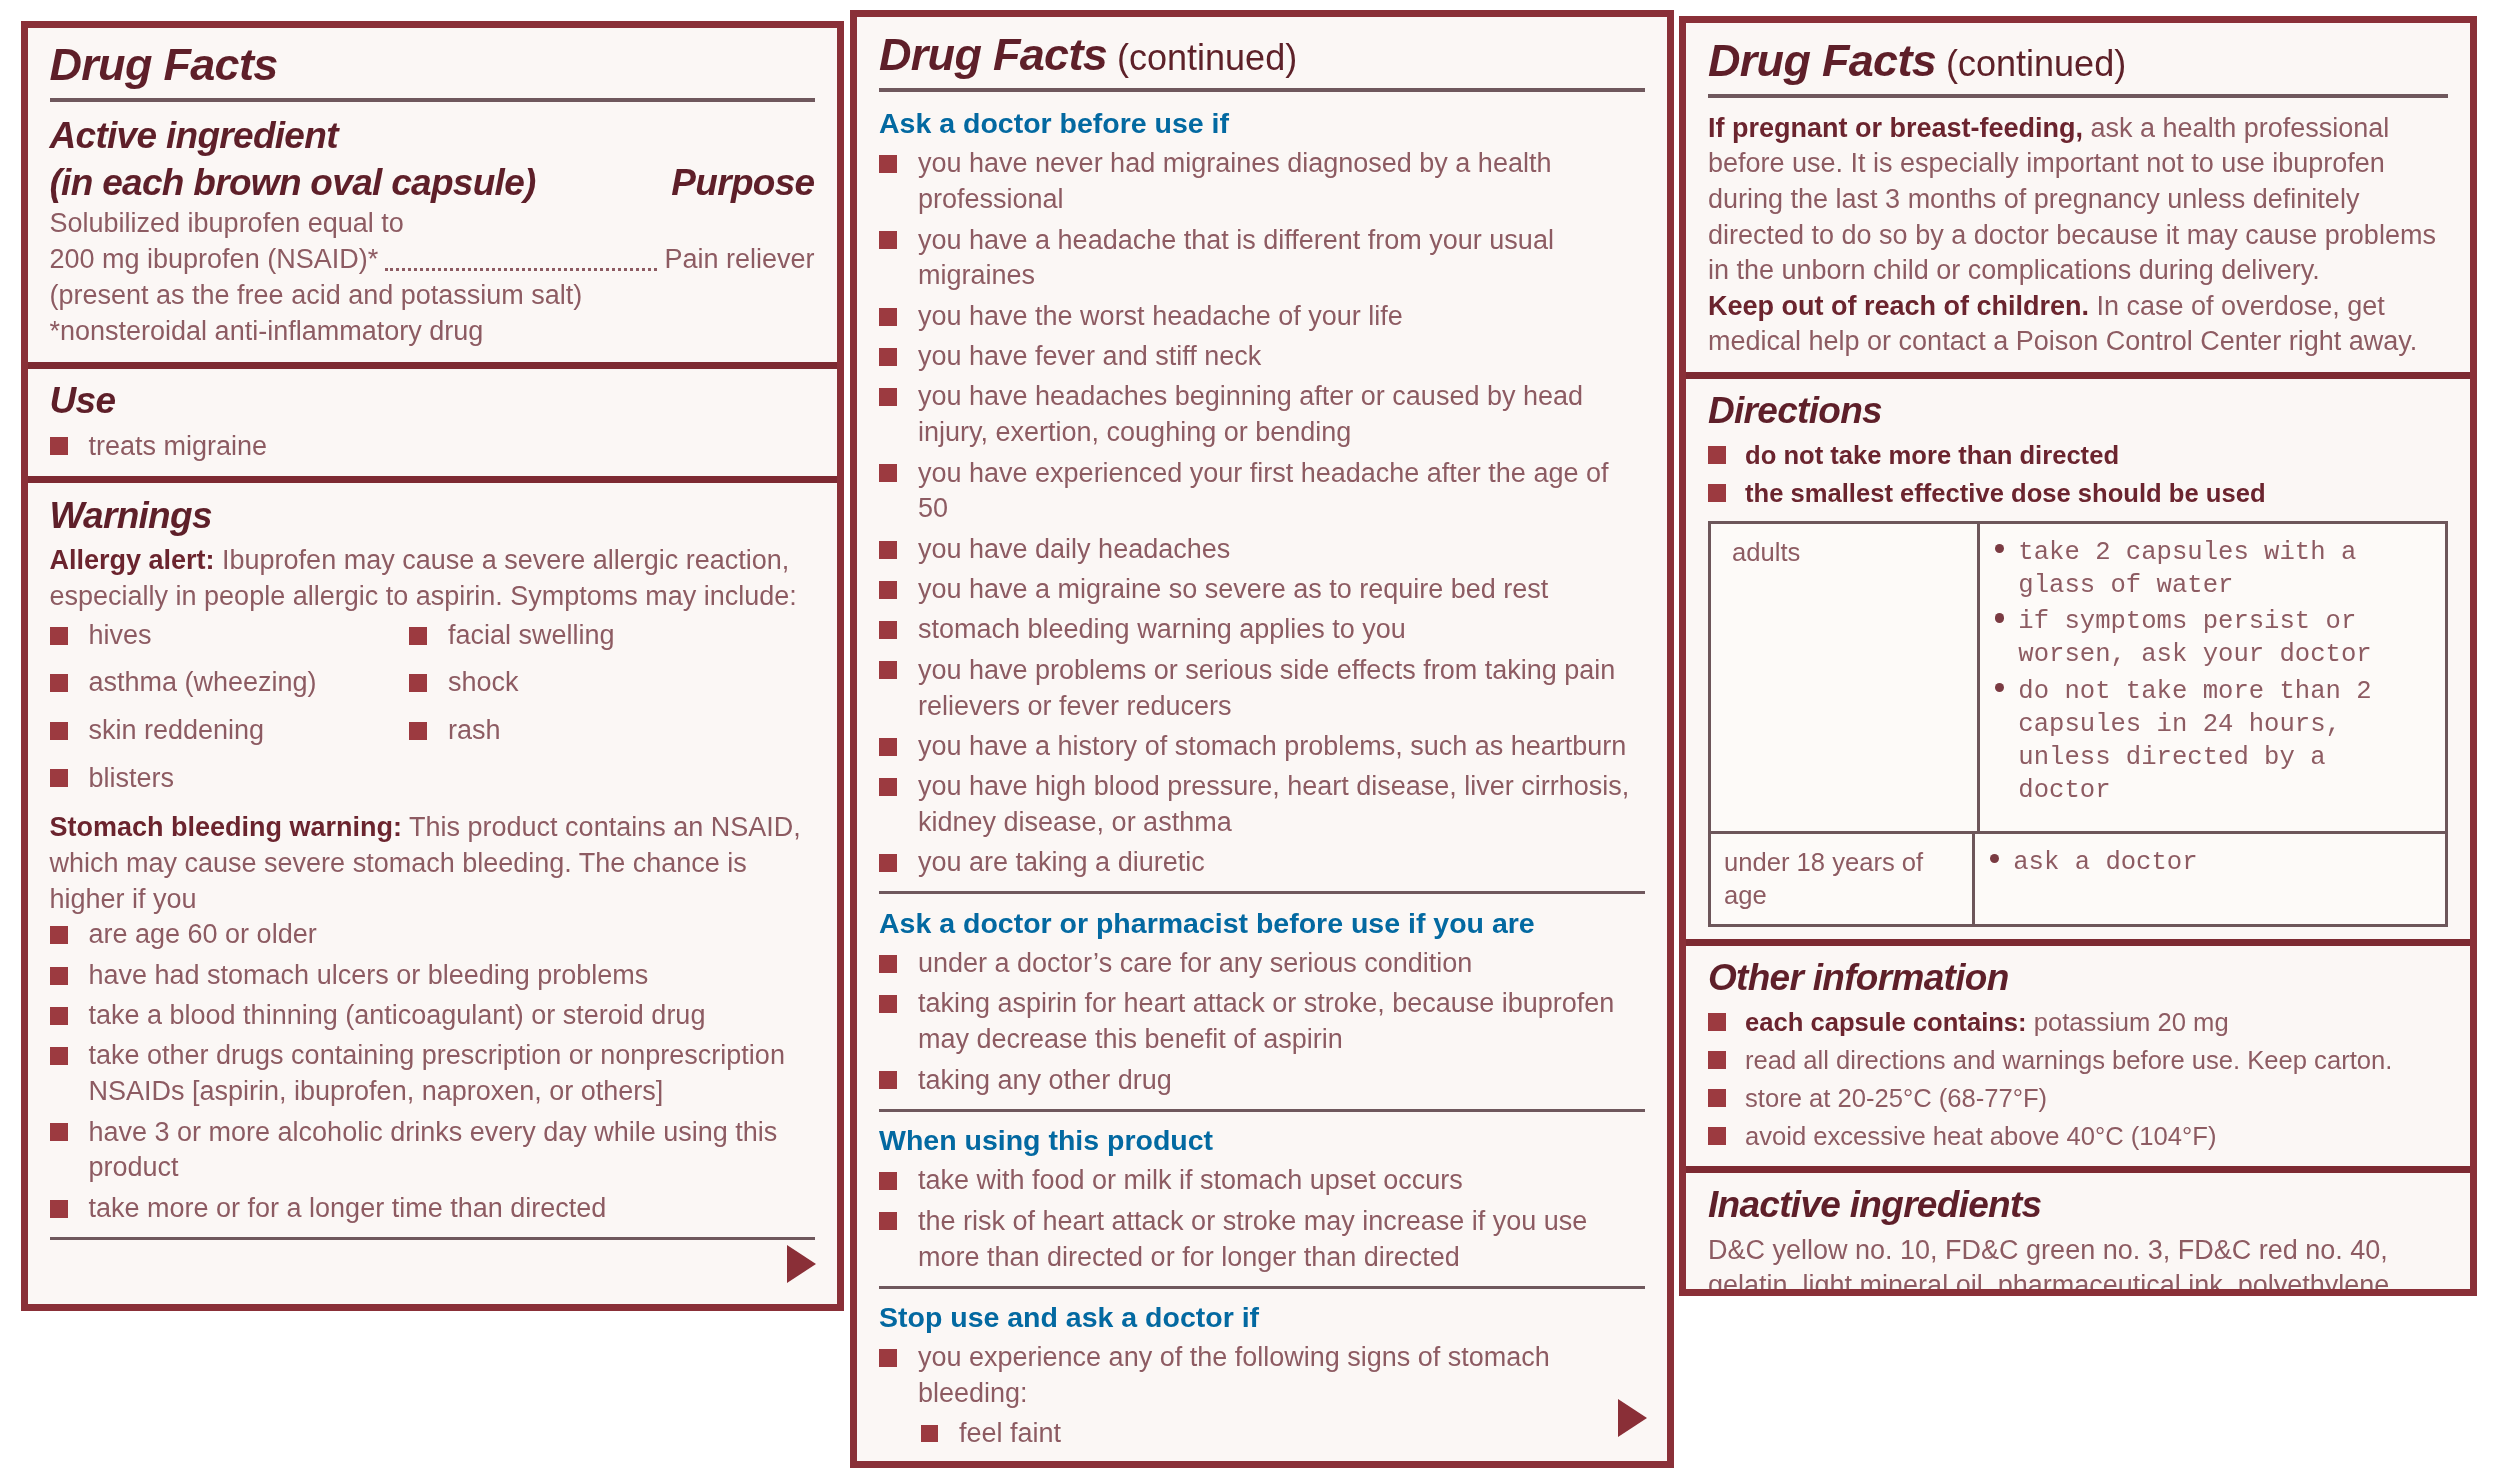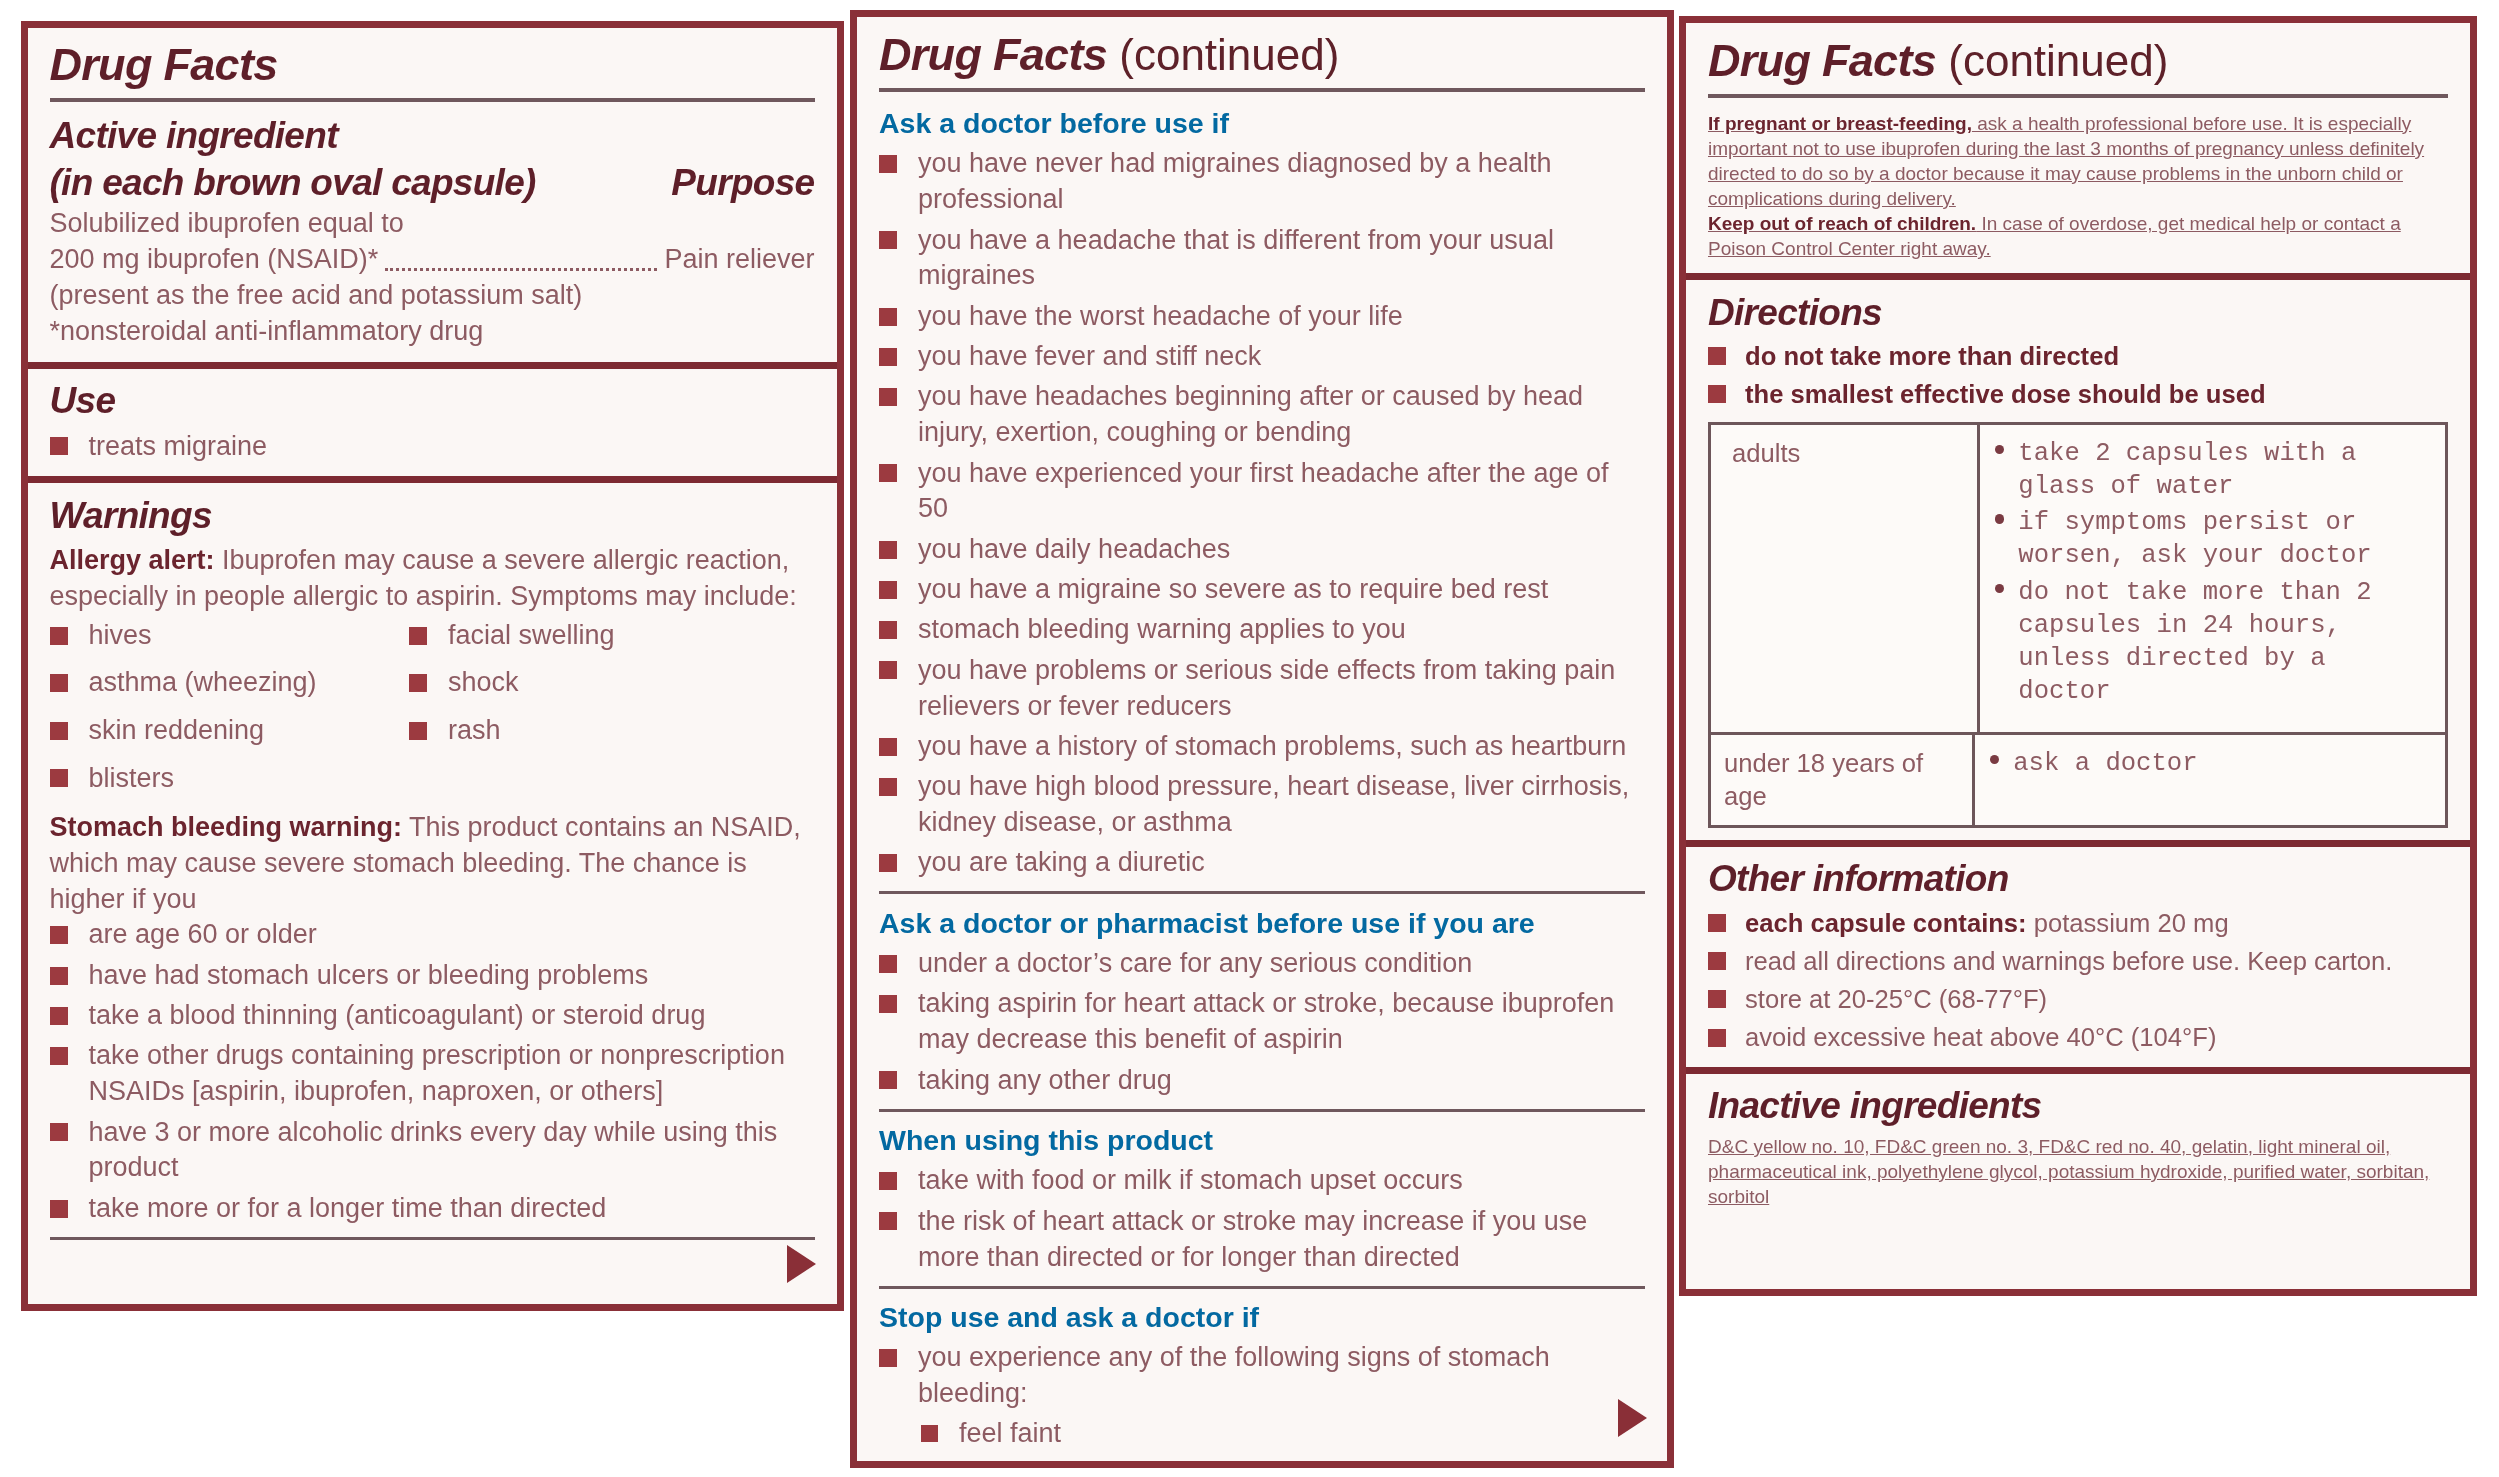--- a/index.html
+++ b/index.html
@@ -5,21 +5,21 @@
   html,body{margin:0;padding:0;background:#ffffff;}
   #canvas{position:relative;width:2500px;height:1477px;background:#ffffff;overflow:hidden;
           font-family:"Liberation Sans","DejaVu Sans",sans-serif;color:#8d5b62;}
   .panel{position:absolute;background:#fbf7f5;border:7.3px solid #8a3038;box-sizing:border-box;
          padding:11.7px 22px 14.6px 22px;overflow:hidden;}
   #panel-left{left:20.5px;top:20.5px;width:823px;height:1290px;}
   #panel-mid{left:850px;top:10.2px;width:824px;height:1458px;}
   #panel-right{left:1679px;top:16px;width:798px;height:1280px;}
 
   .ptitle{font-size:45px;font-weight:bold;font-style:italic;color:#5e1f29;letter-spacing:-0.7px;line-height:1.15;}
-  .ptitle .cont{font-weight:normal;font-style:normal;font-size:44px;letter-spacing:0;color:#5e2129;}
+  .ptitle .cont{font-weight:normal;font-style:normal;font-size:36px;letter-spacing:0;color:#5e2129;}
   .title-rule{border:none;border-top:4.4px solid #6f585d;margin:7.3px 0 13px 0;}
 
   .sec-head{font-size:37px;font-weight:bold;font-style:italic;color:#5e1f29;letter-spacing:-0.7px;
             margin:2.9px 0 5.8px 0;line-height:1.15;}
   .sub-head{font-size:28.5px;font-weight:bold;color:#0369a1;margin:4.4px 0 4.4px 0;line-height:1.3;}
   .body-txt{font-size:27px;line-height:1.33;}
   .lead{font-weight:bold;color:#6b242e;}
 
   .rule-major{border:none;border-top:7.3px solid #7d2a32;margin:11.7px -22px 11.7px -22px;}
   .rule-minor{border:none;border-top:3.7px solid #6f585d;margin:10.2px 0 10.2px 0;}
@@ -51,21 +51,21 @@
   #row-under18{min-height:76px;}
 
   .arrow-wrap{position:absolute;right:20.5px;}
   #arrow-left-panel{bottom:19px;}
   #arrow-mid-panel{bottom:22px;}
   .arrow{width:0;height:0;border-top:19px solid transparent;border-bottom:19px solid transparent;
          border-left:29px solid #8a2f37;display:inline-block;}
 
   .tight{margin-bottom:1.5px;}
   .mid-body li{font-size:28px;}
-  .right-body{font-size:19px;line-height:1.32;text-decoration:underline;}
+  .right-body{font-size:27px;line-height:1.32;}
   ul.rlist li{font-size:25.6px;line-height:1.32;padding-left:37px;}
   ul.rlist .sq{top:7.3px;}
 </style>
 </head>
 <body>
 
 <div id="canvas">
 
   <section class="panel" id="panel-left">
     <div class="ptitle">Drug Facts</div>

